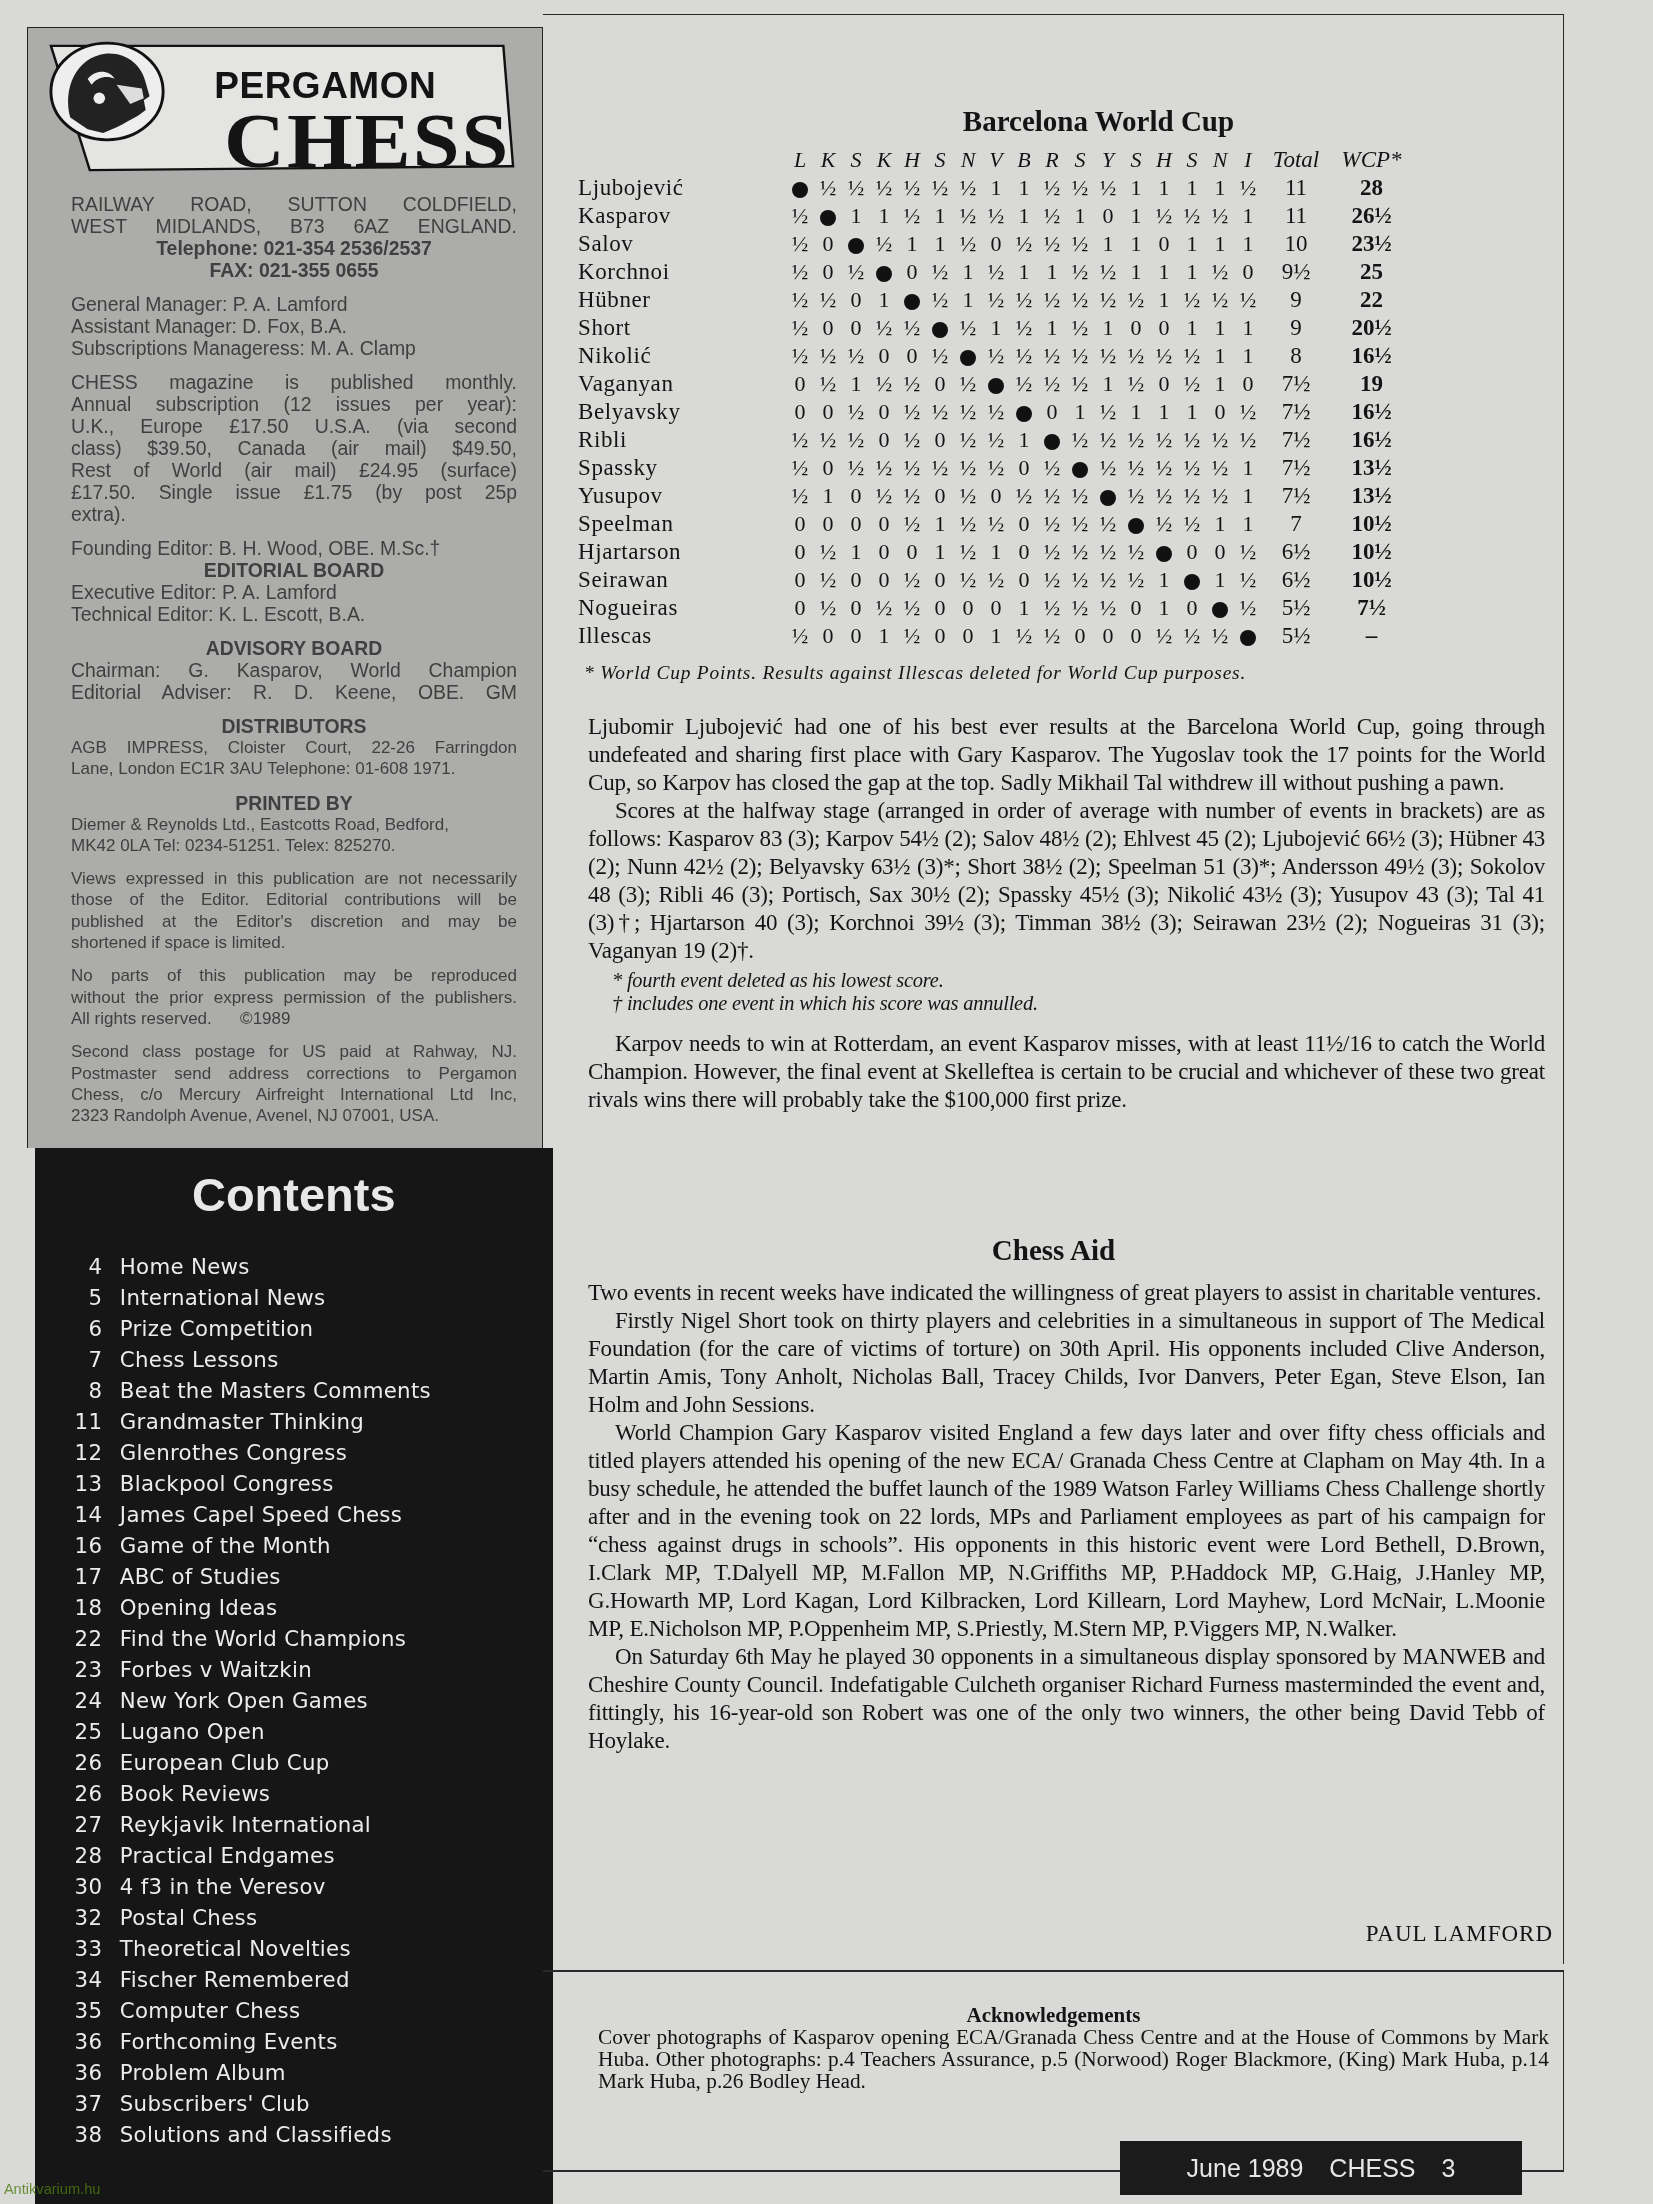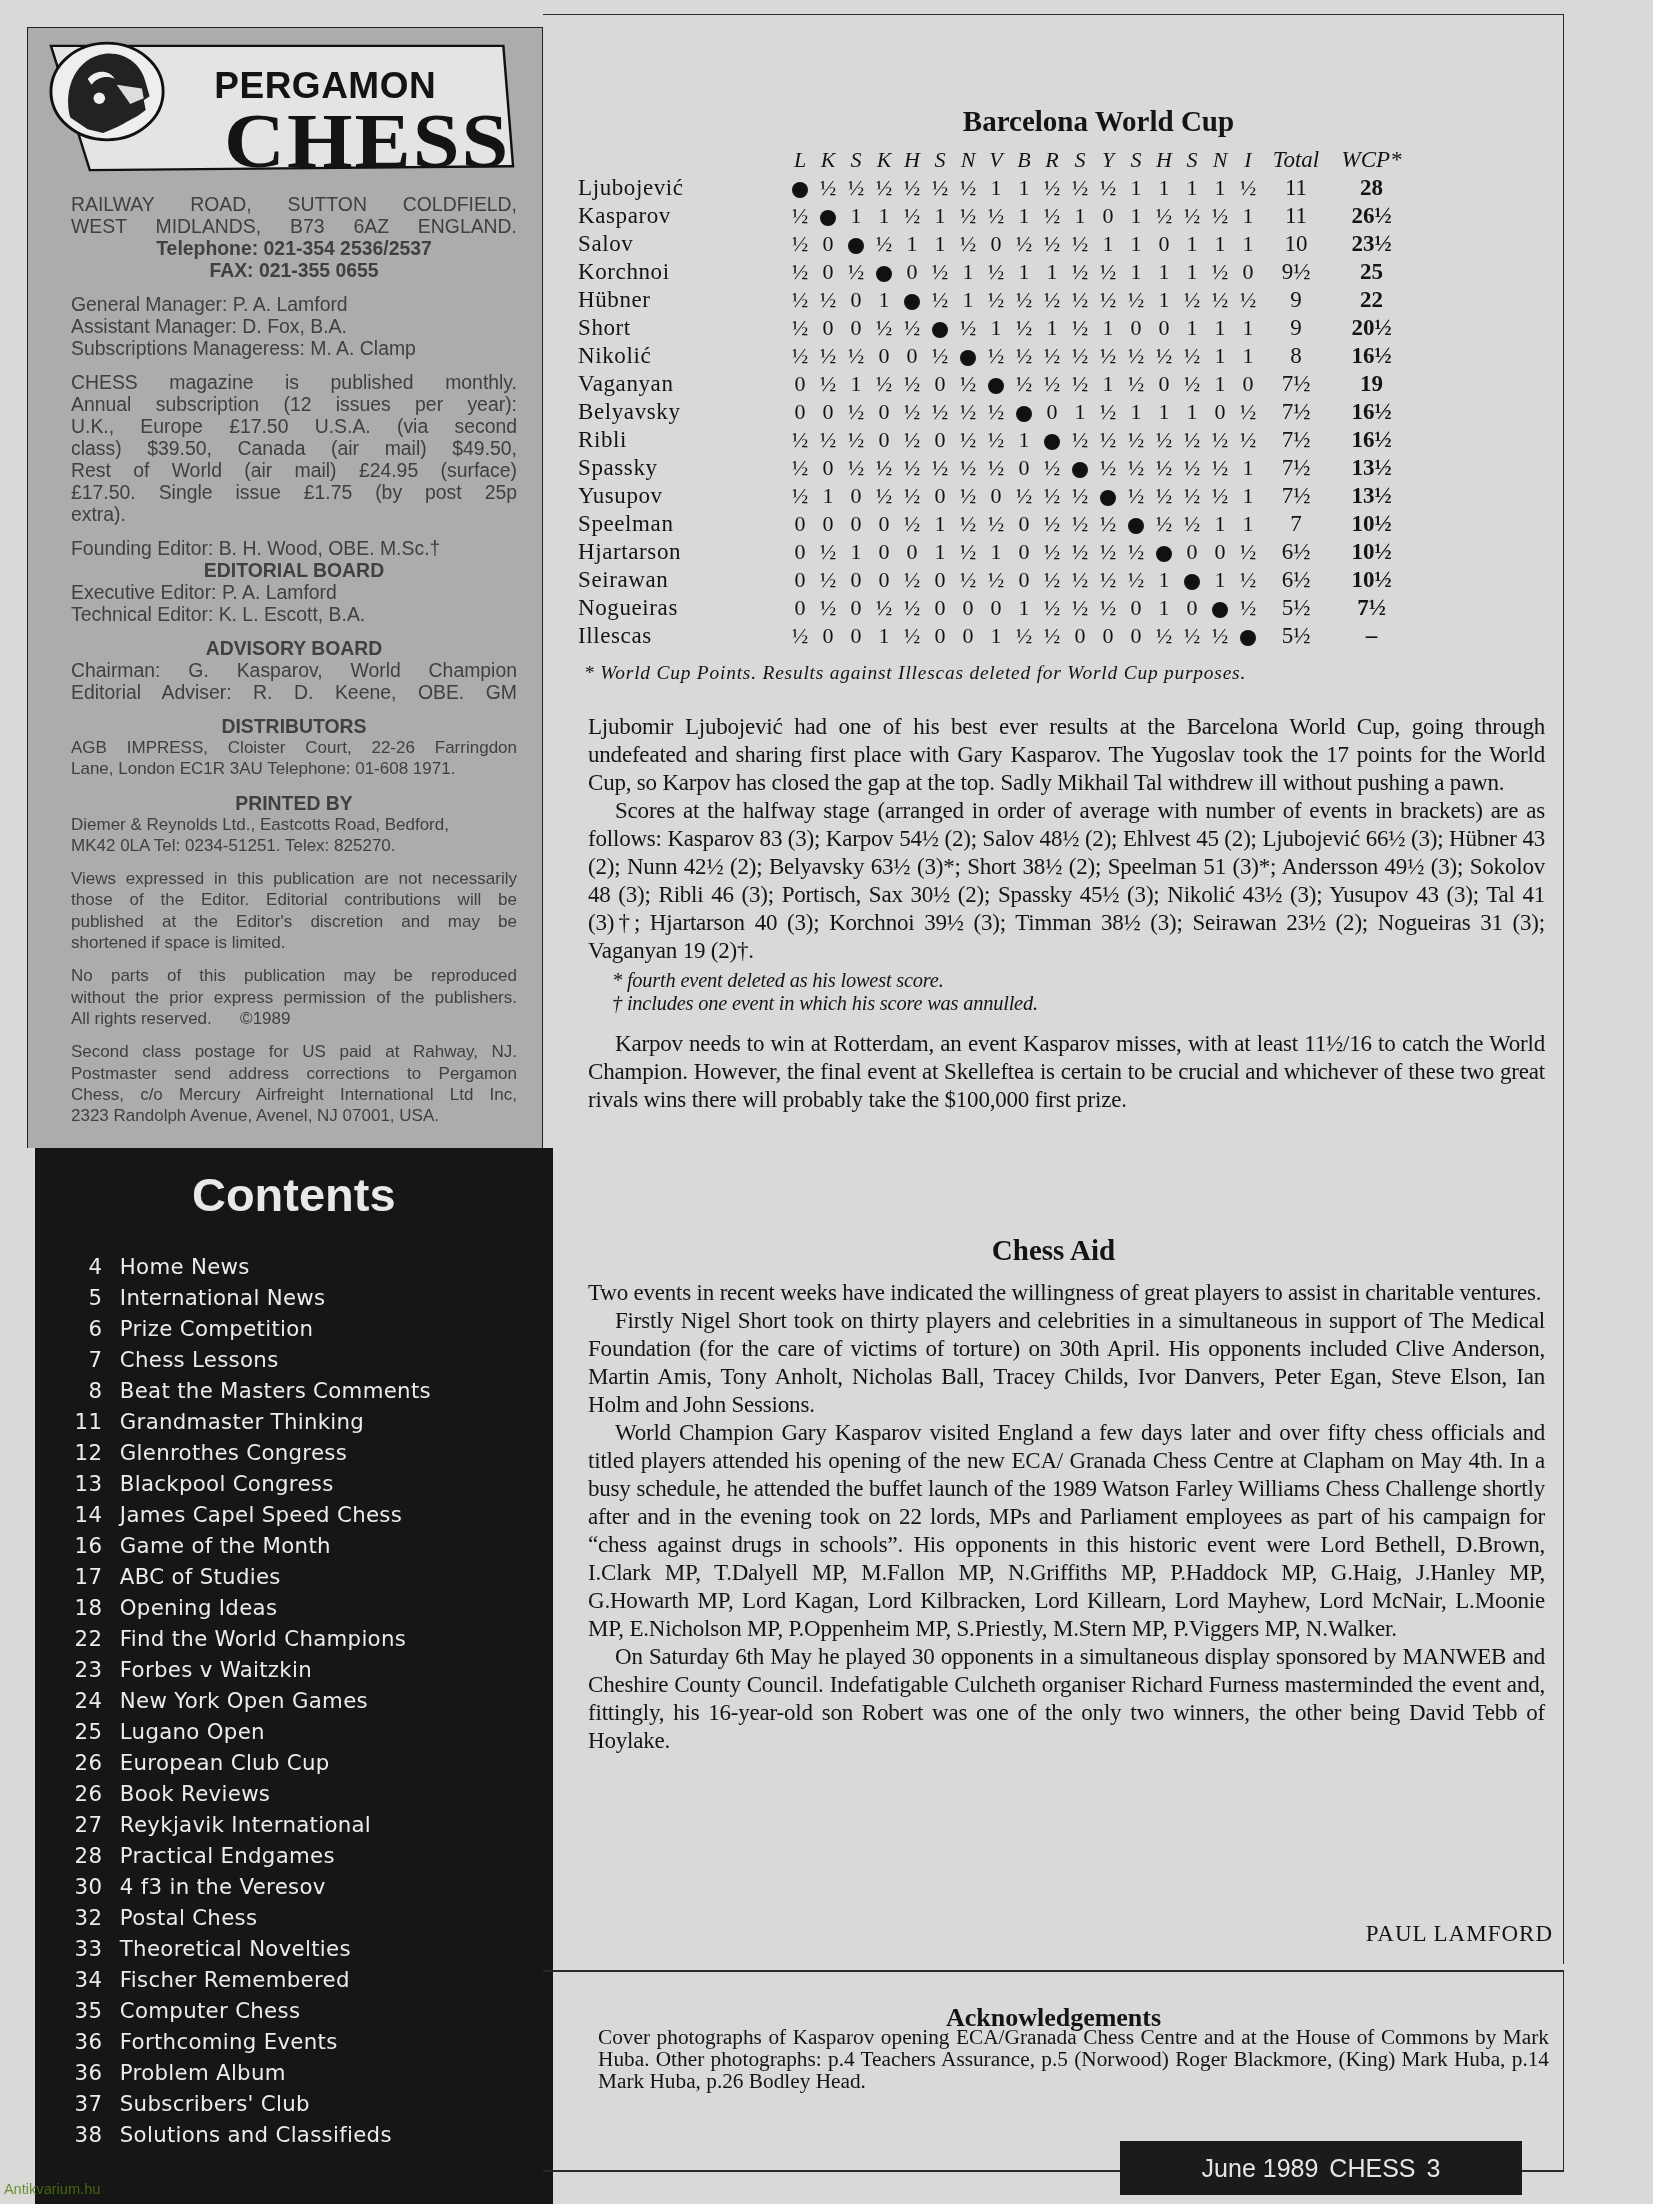--- a/index.html
+++ b/index.html
@@ -80,28 +80,28 @@
   .body-text {
     position: absolute; left: 588px; width: 957px;
     font-size: 23px; line-height: 28px; text-align: justify; letter-spacing: -0.2px;
   }
   .body-text p { text-indent: 0; }
   .body-text p.ind { text-indent: 27px; }
   .foot-note { font-style: italic; font-size: 20.4px; line-height: 23px; margin-left: 24px; }
   .section-h { position: absolute; left: 543px; width: 1021px; text-align: center; font-weight: bold; font-size: 29px; }
   .byline { position: absolute; right: 101px; top: 1921px; font-size: 23px; letter-spacing: 1px; }
 
-  .ack-title { position: absolute; left: 543px; top: 2003px; width: 1021px; text-align: center; font-weight: bold; font-size: 26px; }
+  .ack-title { position: absolute; left: 543px; top: 2003px; width: 1021px; text-align: center; font-weight: bold; font-size: 21px; }
   .ack-text { position: absolute; left: 598px; top: 2026px; width: 951px; font-size: 21.3px; line-height: 22px; text-align: justify; }
 
   .page-footer {
     position: absolute; left: 1120px; top: 2141px; width: 402px; height: 54px;
     background: #1b1b1b; color: #e6e6e6;
     font-family: "Liberation Sans", sans-serif; font-size: 25px;
-    display: flex; align-items: center; justify-content: center; gap: 11px;
+    display: flex; align-items: center; justify-content: center; gap: 26px;
   }
   .watermark {
     position: absolute; left: 3.9px; top: 2181px; font-family: "Liberation Sans", sans-serif;
     font-size: 14.6px; color: #4d7c0f; opacity: 0.8;
   }
 </style>
 </head>
 <body>
 
 <div class="left-col">

